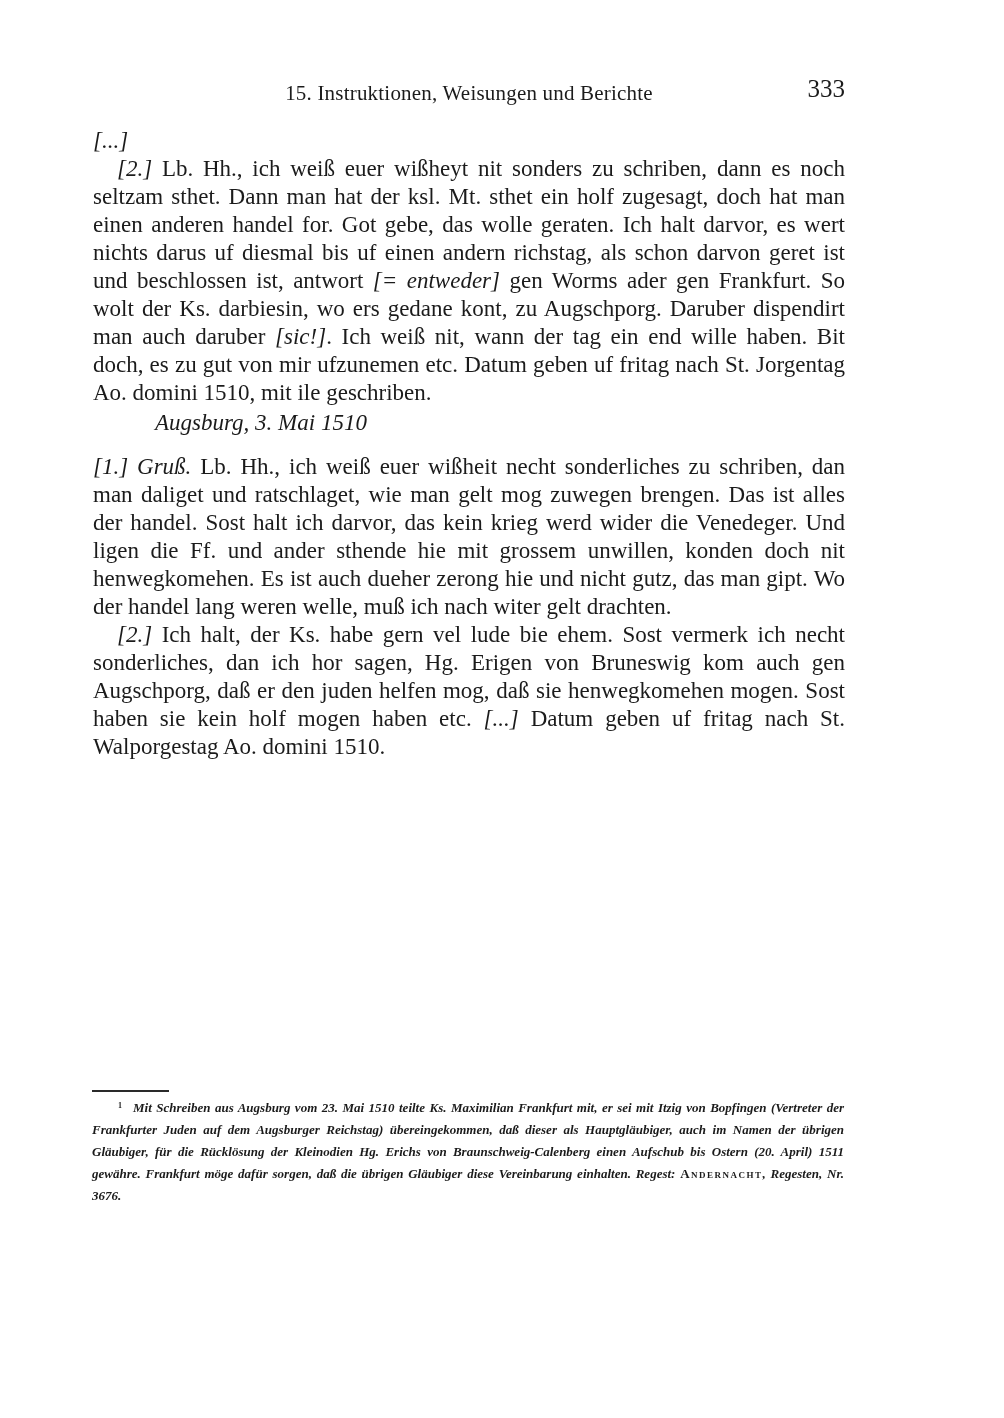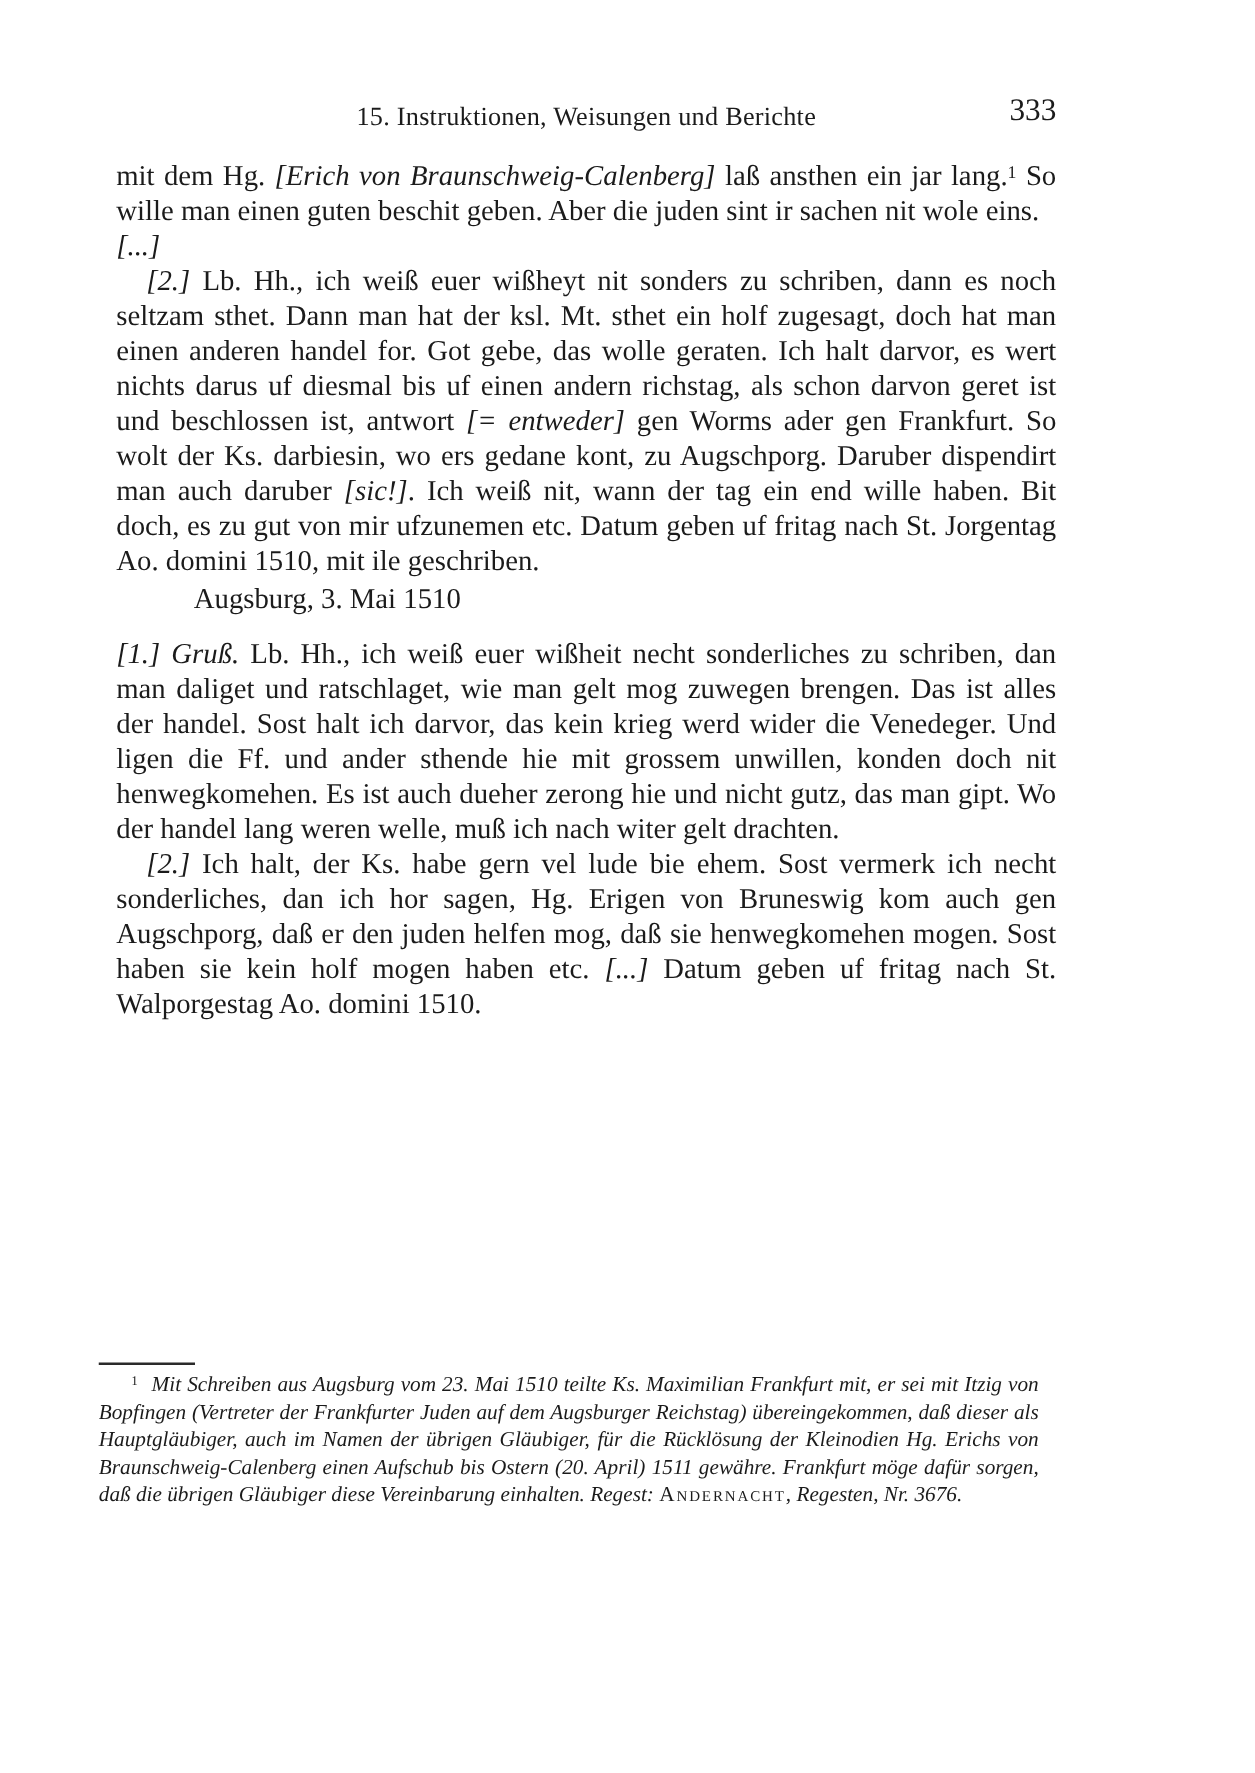--- a/index.html
+++ b/index.html
@@ -59,33 +59,35 @@
   }
   .doc-num { flex: 0 0 62px; }
   .doc-title { flex: 1; }
   .regest {
     margin: 9px 0 0 62px;
     font-style: italic;
     text-align: justify;
   }
   .dateline {
     margin: 2px 0 0 62px;
+    font-style: italic;
   }
   .source-line {
     margin: 4px 0 0 62px;
     font-style: italic;
   }
   .doc-body-1 { margin-top: 16px; }
   .footnote {
     position: absolute;
-    left: 79px;
+    left: 92px;
     top: 1090px;
     width: 752px;
-    font-size: 17px;
+    font-size: 13px;
     line-height: 22px;
+    font-weight: bold;
   }
   .fn-rule {
     width: 77px;
     height: 0;
     border-top: 2px solid #2a2a2a;
     margin-bottom: 5px;
   }
   .fn-text {
     font-style: italic;
     text-align: justify;
@@ -104,21 +106,20 @@
 
 <div class="page">
 
   <div class="textblock">
 
     <div class="running-head">
       <div class="running-title">15. Instruktionen, Weisungen und Berichte</div>
       <div class="page-number">333</div>
     </div>
 
-    <p class="para"><span>mit dem Hg. </span><span class="it">[Erich von Braunschweig-Calenberg]</span><span> laß ansthen ein jar lang.</span><sup>1</sup><span> So wille man einen guten beschit geben. Aber die juden sint ir sachen nit wole eins.</span></p>
 
     <p class="omission">[...]</p>
 
     <p class="para indent"><span class="it">[2.]</span><span> Lb. Hh., ich weiß euer wißheyt nit sonders zu schriben, dann es noch seltzam sthet. Dann man hat der ksl. Mt. sthet ein holf zugesagt, doch hat man einen anderen handel for. Got gebe, das wolle geraten. Ich halt darvor, es wert nichts darus uf diesmal bis uf einen andern richstag, als schon darvon geret ist und beschlossen ist, antwort </span><span class="it">[= entweder]</span><span> gen Worms ader gen Frankfurt. So wolt der Ks. darbiesin, wo ers gedane kont, zu Augschporg. Daruber dispendirt man auch daruber </span><span class="it">[sic!]</span><span>. Ich weiß nit, wann der tag ein end wille haben. Bit doch, es zu gut von mir ufzunemen etc. Datum geben uf fritag nach St. Jorgentag Ao. domini 1510, mit ile geschriben.</span></p>
 
 
 
     <p class="dateline">Augsburg, 3. Mai 1510</p>
 
 

